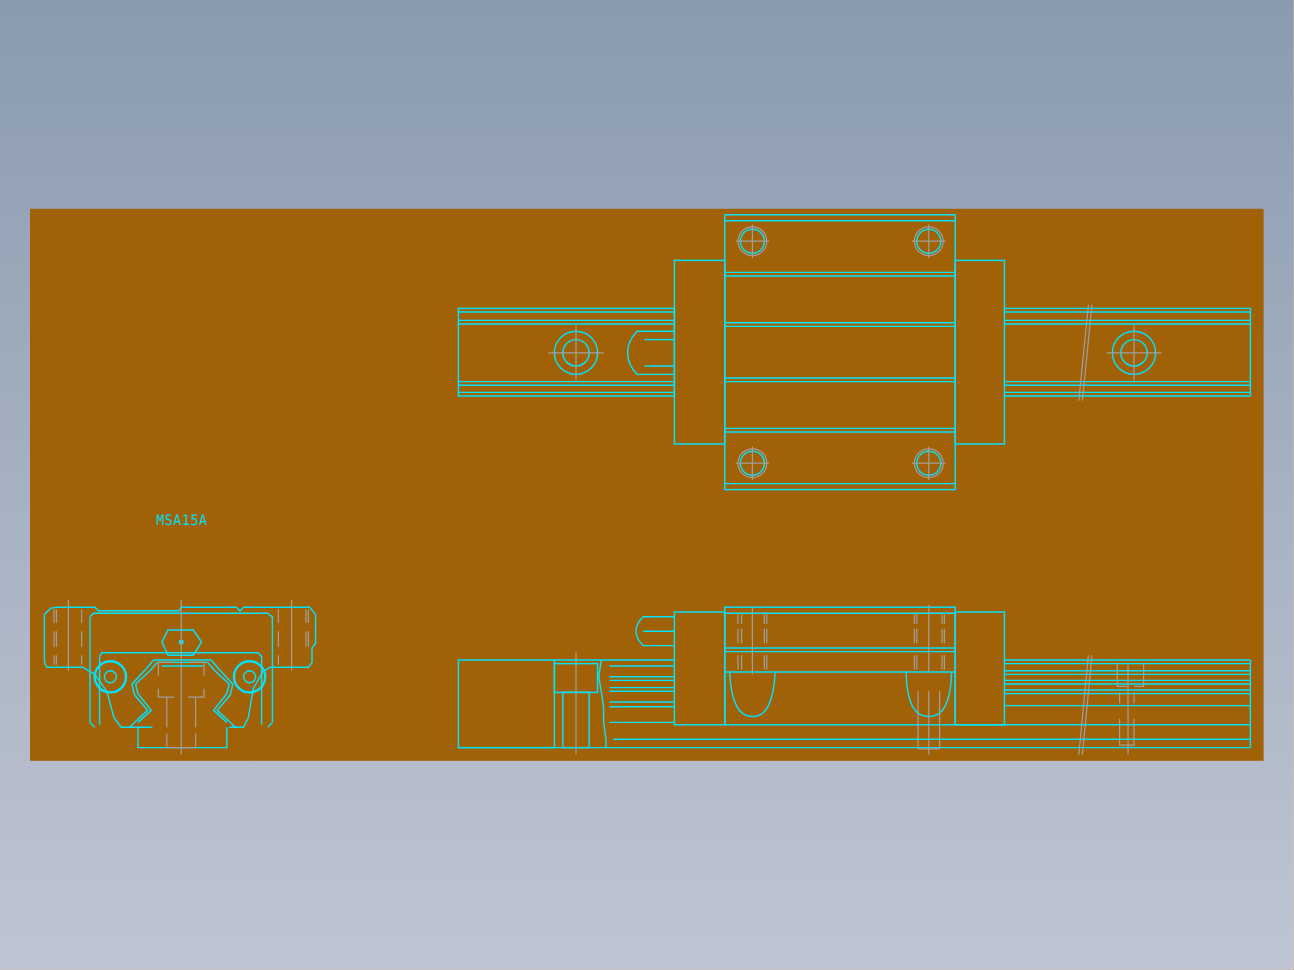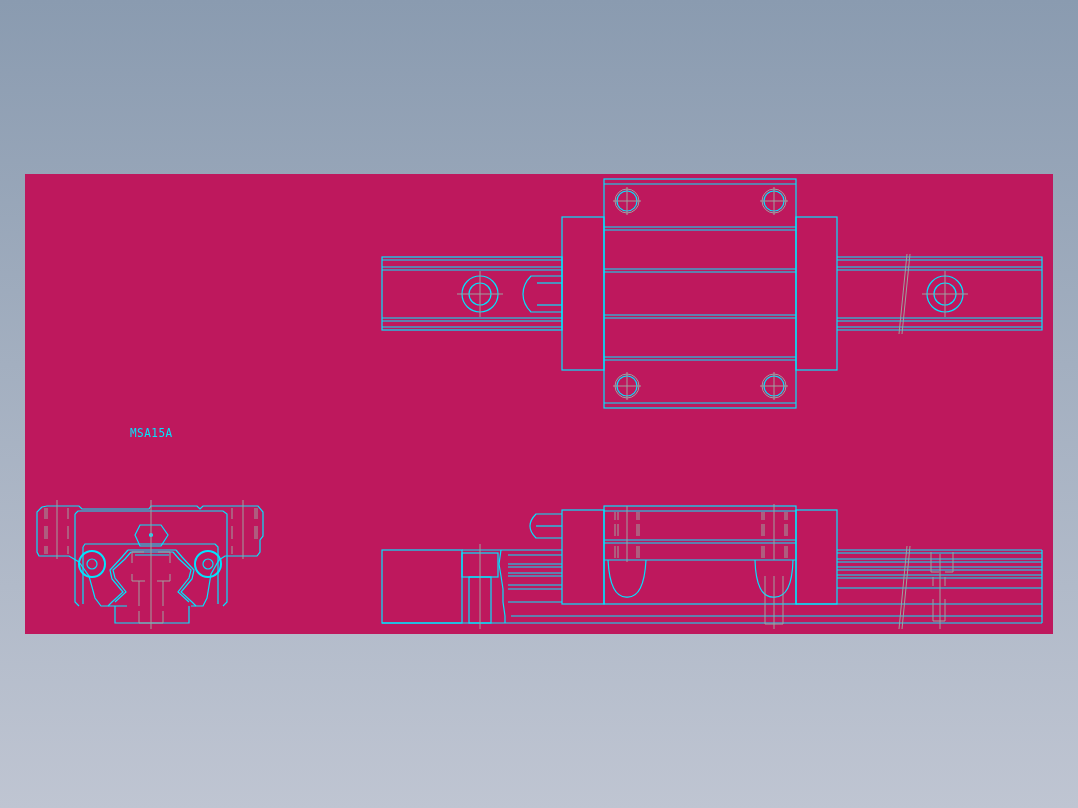--- a/index.html
+++ b/index.html
@@ -5,21 +5,21 @@
     html, body { margin: 0; padding: 0; }
     body {
       width: 1078px; height: 808px; overflow: hidden;
       background: linear-gradient(to bottom, #8a9bb0 0%, #a3afc0 45%, #bfc5d2 100%);
       font-family: "DejaVu Sans", sans-serif;
       position: relative;
     }
     .canvas {
       position: absolute; left: 25px; top: 174px;
       width: 1028px; height: 460px;
-      background: #be185d;
+      background: #a16207;
     }
     .canvas svg { position: absolute; left: 0; top: 0; }
     .label {
       position: absolute;
       color: #00e5ff;
       font-family: "DejaVu Sans Mono", monospace;
       font-size: 11px;
       letter-spacing: 0.5px;
       transform: scaleY(1.1);
     }

